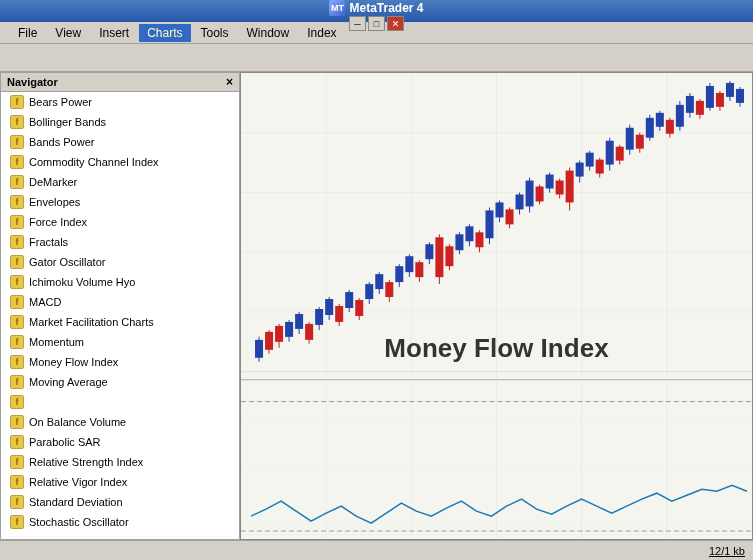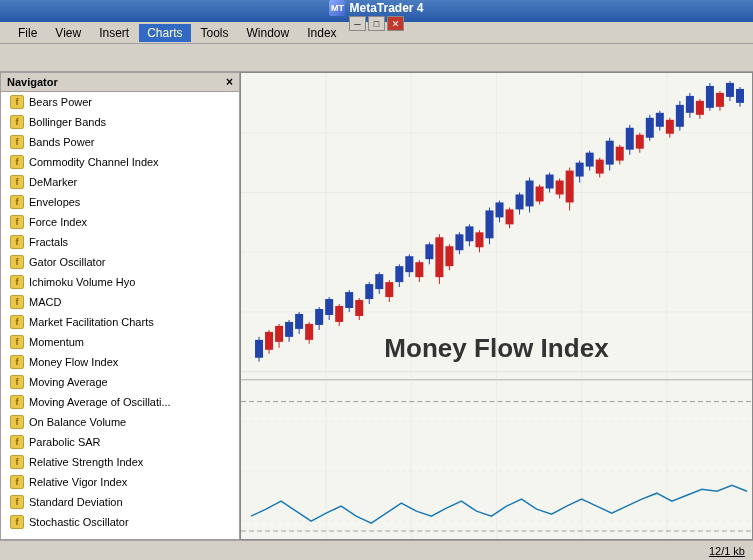--- a/index.html
+++ b/index.html
@@ -345,21 +345,20 @@
         <div class="nav-item">
           <span class="nav-item-icon">
             <span class="nav-icon-f">f</span>
           </span>
           <span>Moving Average</span>
         </div>
         <div class="nav-item">
           <span class="nav-item-icon">
             <span class="nav-icon-f">f</span>
           </span>
-          <span>Moving Average of Oscillati...</span>
         </div>
         <div class="nav-item">
           <span class="nav-item-icon">
             <span class="nav-icon-f">f</span>
           </span>
           <span>On Balance Volume</span>
         </div>
         <div class="nav-item">
           <span class="nav-item-icon">
             <span class="nav-icon-f">f</span>

